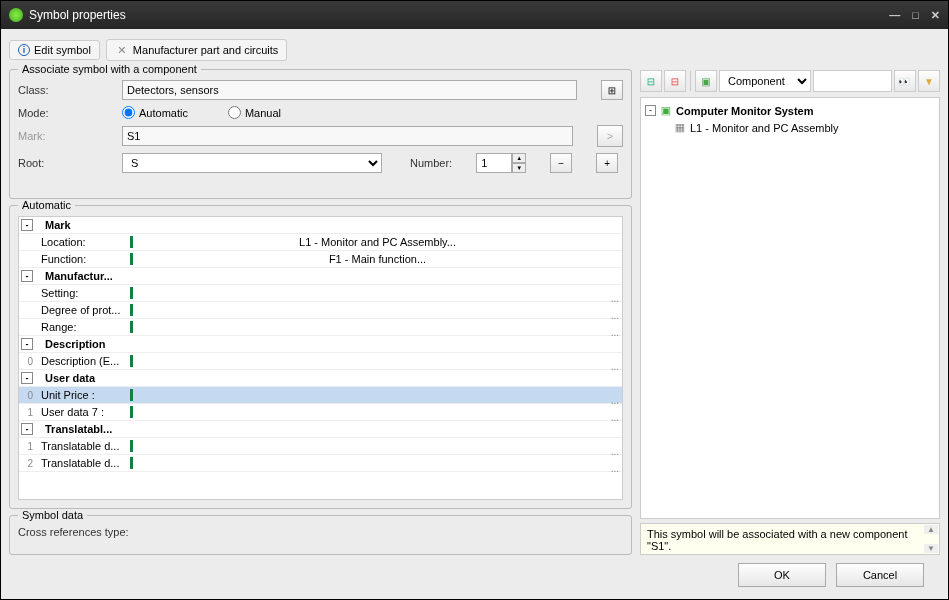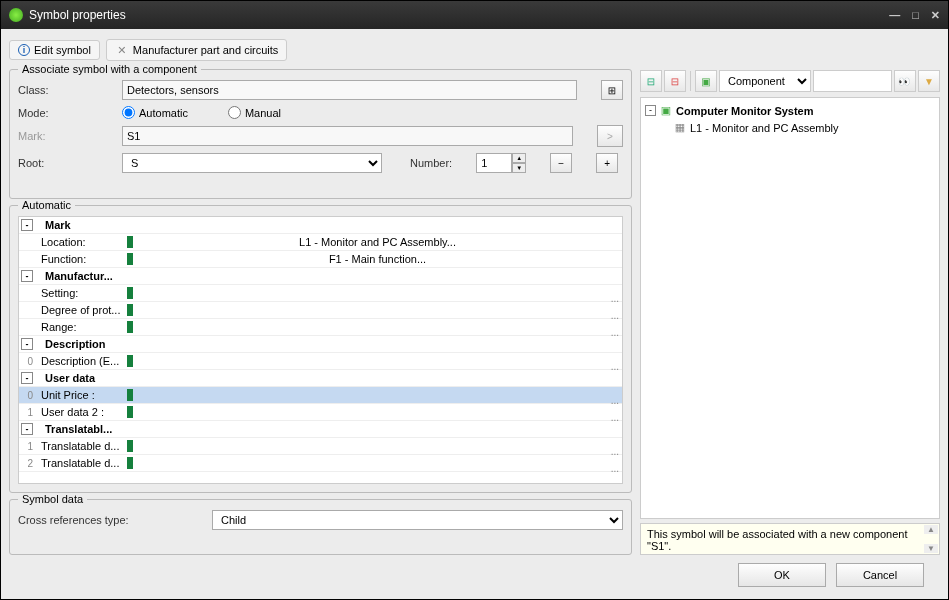--- a/index.html
+++ b/index.html
@@ -35,21 +35,21 @@
 .spinner-input { width: 36px; height: 20px; border: 1px solid #aaa; text-align: left; padding: 0 4px; font-size: 11px; font-family: inherit; }
 .spinner-btns { display: flex; flex-direction: column; }
 .spinner-btns button { width: 14px; height: 10px; border: 1px solid #aaa; background: #eee; font-size: 6px; line-height: 6px; padding: 0; }
 .prop-fieldset { flex: 1; display: flex; flex-direction: column; min-height: 0; }
 .prop-table { flex: 1; background: #fff; border: 1px solid #ccc; overflow: auto; }
 .prop-row { display: flex; border-bottom: 1px solid #eee; height: 17px; align-items: center; }
 .prop-row.group { font-weight: bold; }
 .prop-row.selected { background: #c5d9f1; }
 .prop-toggle { width: 12px; height: 12px; border: 1px solid #888; display: inline-flex; align-items: center; justify-content: center; font-size: 9px; margin: 0 4px 0 2px; cursor: pointer; line-height:1; }
 .prop-idx { width: 12px; text-align: right; color: #888; font-size: 10px; margin-left: 2px; }
-.prop-name { padding-left: 8px; width: 100px; overflow: hidden; white-space: nowrap; text-overflow: ellipsis; border-right: 6px solid #15803d; }
+.prop-name { padding-left: 8px; width: 100px; overflow: hidden; white-space: nowrap; text-overflow: ellipsis; border-right: 3px solid #15803d; }
 .prop-val { flex: 1; text-align: center; position: relative; padding: 0 14px; }
 .prop-ell { position: absolute; right: 3px; top: 0; color: #888; font-size: 10px; }
 .right-toolbar { display: flex; gap: 2px; align-items: center; height: 24px; }
 .rt-btn { width: 22px; height: 22px; border: 1px solid #ccc; background: linear-gradient(to bottom,#fefefe,#e8e8e8); display:flex;align-items:center;justify-content:center; cursor: pointer; font-size: 10px; }
 .rt-sep { width: 1px; height: 20px; background: #ccc; margin: 0 2px; }
 .rt-combo { height: 22px; border: 1px solid #ccc; background: #fff; font-size: 11px; padding: 0 4px; flex-shrink:0; width:92px; font-family: inherit; }
 .rt-search { height: 22px; border: 1px solid #ccc; background: #fff; flex: 1; padding: 0 4px; font-size: 11px; min-width: 30px; font-family: inherit; }
 .tree-panel { flex: 1; background: #fff; border: 1px solid #ccc; padding: 4px; overflow: auto; }
 .tree-node { display: flex; align-items: center; height: 17px; gap: 3px; }
 .tree-toggle { width: 11px; height: 11px; border: 1px solid #888; display: inline-flex; align-items: center; justify-content: center; font-size: 9px; cursor: pointer; line-height:1; }
@@ -194,21 +194,21 @@
               </div>
             <div class="prop-row selected">
                 <span class="prop-idx">0</span>
                 <span class="prop-name">Unit Price :</span>
                 <span class="prop-val">
                   <span class="prop-ell">...</span>
                 </span>
               </div>
             <div class="prop-row">
                 <span class="prop-idx">1</span>
-                <span class="prop-name">User data 2 :</span>
+                <span class="prop-name">User data 7 :</span>
                 <span class="prop-val">
                   <span class="prop-ell">...</span>
                 </span>
               </div>
             <div class="prop-row group">
                 <span class="prop-toggle">-</span>
                 <span class="prop-name" style="border:none">Translatabl...</span>
               </div>
             <div class="prop-row">
                 <span class="prop-idx">1</span>
@@ -222,23 +222,22 @@
                 <span class="prop-name">Translatable d...</span>
                 <span class="prop-val">
                   <span class="prop-ell">...</span>
                 </span>
               </div>
           </div>
         </div>
 
         <div class="fieldset">
           <div class="fieldset-legend">Symbol data</div>
-          <div class="form-row" style="margin-bottom:16px">
+          <div class="form-row" style="margin-bottom:8px">
             <div class="form-label" style="width:170px">Cross references type:</div>
-            <select class="combo"><option>Child</option></select>
           </div>
         </div>
 
       </div>
 
       <div class="right-pane">
         <div class="right-toolbar">
           <button class="rt-btn">
               <span style="color:#2a7">⊟</span>
             </button>

